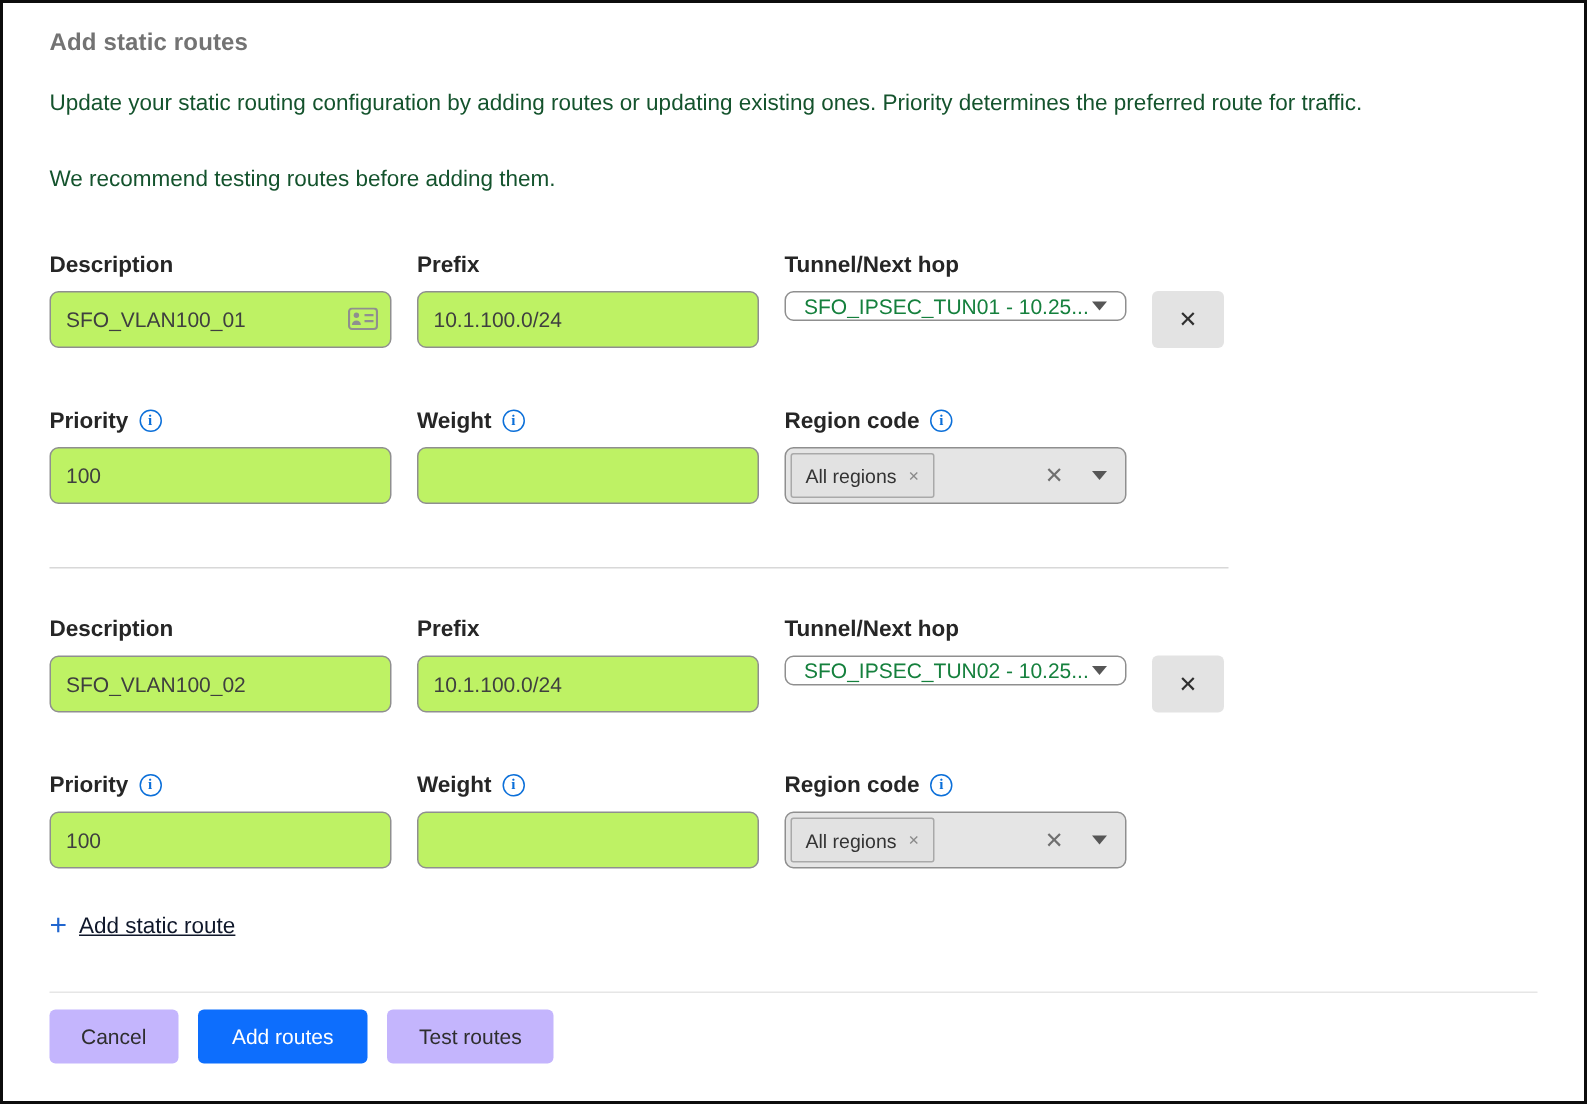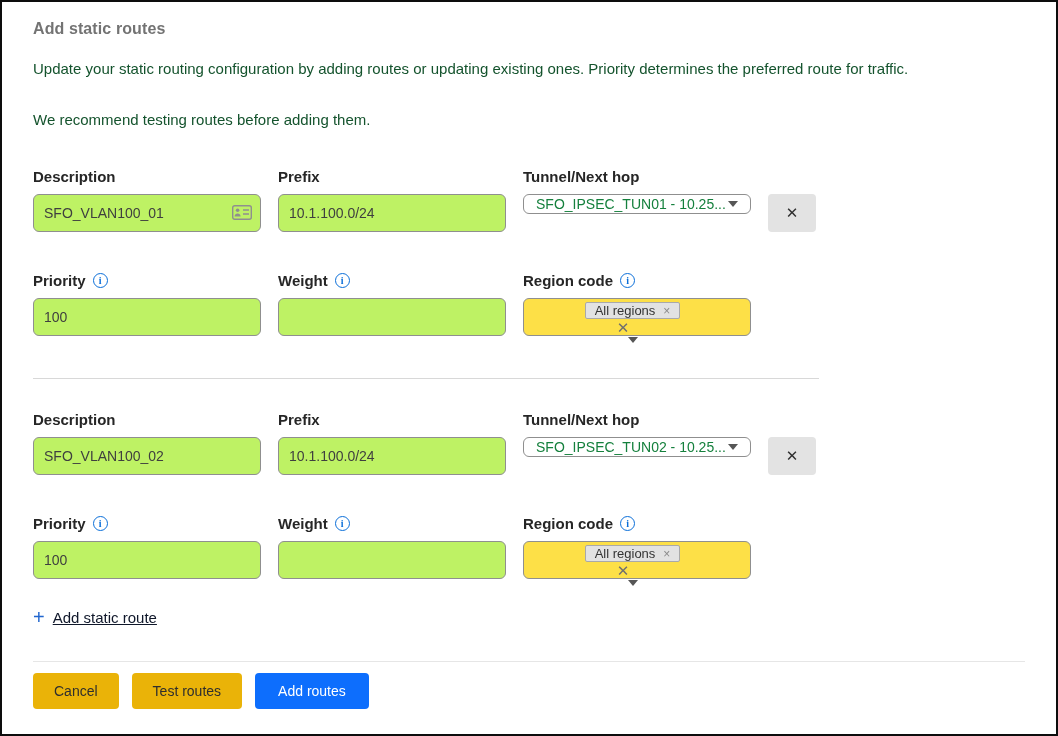--- a/index.html
+++ b/index.html
@@ -102,26 +102,25 @@
     border-right: 5px solid transparent;
     border-top: 6px solid #565656;
     flex: 0 0 auto;
   }
 
   .multiselect {
     width: 100%;
     height: 38px;
     border: 1px solid #8f8f8f;
     border-radius: 6px;
-    background: #fde047;
+    background: #e5e5e5;
     display: flex;
     align-items: center;
     padding: 3px 12px 3px 3px;
     cursor: pointer;
-    flex-direction: column;
   }
   .chip {
     display: inline-flex;
     align-items: center;
     gap: 8px;
     height: 30px;
     padding: 0 9px;
     background: #e2e2e2;
     border: 1px solid #a9a9a9;
     border-radius: 2px;
@@ -167,21 +166,21 @@
     gap: 13px;
   }
   .btn {
     height: 36px;
     border: none;
     border-radius: 4px;
     font-size: 14px;
     font-family: "Liberation Sans", sans-serif;
     cursor: pointer;
   }
-  .btn-gray { background: #eab308; color: #2e2e2e; padding: 0 21px; }
+  .btn-gray { background: #c4b5fd; color: #2e2e2e; padding: 0 21px; }
   .btn-primary { background: #0d6efd; color: #ffffff; padding: 0 23px; }
 </style>
 </head>
 <body>
 
 <div class="content">
 
   <h1 class="page-title">Add static routes</h1>
   <p class="intro intro-1">Update your static routing configuration by adding routes or updating existing ones. Priority determines the preferred route for traffic.</p>
   <p class="intro intro-2">We recommend testing routes before adding them.</p>
@@ -305,17 +304,17 @@
     </div>
   </div>
 
   <div class="add-link-row">
     <span class="plus-glyph">+</span>
     <span class="add-link">Add static route</span>
   </div>
 
   <div class="footer">
     <button class="btn btn-gray">Cancel</button>
+    <button class="btn btn-primary">Add routes</button>
     <button class="btn btn-gray">Test routes</button>
-    <button class="btn btn-primary">Add routes</button>
   </div>
 
 </div>
 
 </body></html>

